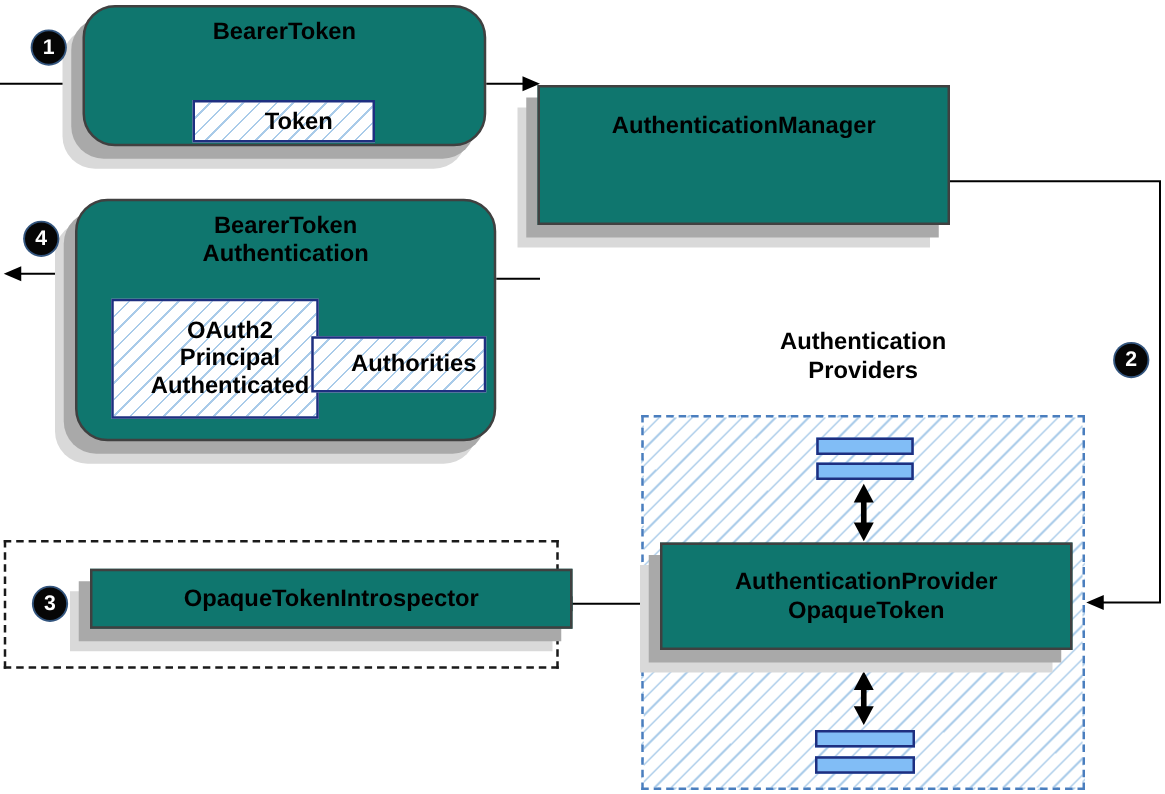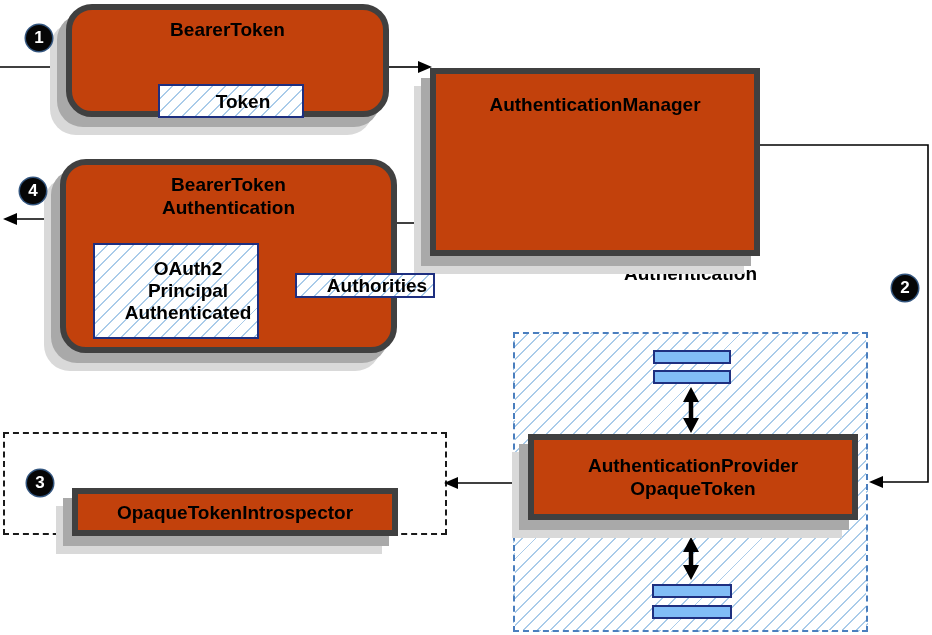--- a/index.html
+++ b/index.html
@@ -9,22 +9,22 @@
     height: 635px;
     background: #ffffff;
     overflow: hidden;
     font-family: "Liberation Sans", sans-serif;
     color: #000;
   }
   .abs { position: absolute; box-sizing: border-box; }
   .box {
     position: absolute;
     box-sizing: border-box;
-    background: #c2410c;
-    border: 6px solid #404040;
+    background: #0f766e;
+    border: 2px solid #404040;
     z-index: 3;
   }
   .rounded { border-radius: 26px; }
   .shadow { box-shadow: -9px 10px 0 0 #A9A9A9, -16px 18px 0 0 #D9D9D9; }
   .hatchbox {
     position: absolute;
     box-sizing: border-box;
     background-color: #ffffff;
     background-image: repeating-linear-gradient(135deg, rgba(255,255,255,0) 0 8px, #A9CBE9 8px 9.4px);
     border: 2px solid #1E2F80;
@@ -141,55 +141,56 @@
 
   <div class="box rounded shadow" style="left:66px; top:4px; width:323px; height:113px;">
     <div class="title" style="position:absolute; left:0; right:0; top:8px;">
       <div>BearerToken</div>
     </div>
     <div class="hatchbox" style="left:86px; top:74px; width:146px; height:34px;">
       <span class="title">Token</span>
     </div>
   </div>
 
-  <div class="box shadow" style="left:430px; top:68px; width:330px; height:188px;text-decoration:underline;">
+  <div class="box shadow" style="left:430px; top:68px; width:330px; height:112px;text-decoration:underline;">
     <div class="title" style="position:absolute; left:0; right:0; top:19px;">AuthenticationManager</div>
   </div>
 
   <div class="box rounded shadow" style="left:60px; top:159px; width:337px; height:194px;">
     <div class="title" style="position:absolute; left:0; right:0; top:8px;">
       <div>BearerToken</div>
       <div>Authentication</div>
     </div>
     <div class="hatchbox" style="left:27px; top:78px; width:166px; height:96px;">
       <div class="title" style="line-height:22px;">
         <div>OAuth2</div>
         <div>Principal</div>
         <div>Authenticated</div>
       </div>
     </div>
-    <div class="hatchbox" style="left:187px; top:108px; width:140px; height:25px;margin-left:42px;">
+    <div class="hatchbox" style="left:187px; top:108px; width:140px; height:45px;">
       <span class="title">Authorities</span>
     </div>
   </div>
 
   <div class="title abs" style="left:513px; top:262px; width:355px;">
     <div>Authentication</div>
+    <div>Providers</div>
   </div>
 
   <div class="smallrect" style="left:653px; top:350px; width:78px; height:14px;"></div>
   <div class="smallrect" style="left:653px; top:370px; width:78px; height:14px;"></div>
 
   <div class="box shadow centerflex" style="left:528px; top:434px; width:330px; height:86px;">
     <div class="title">
       <div>AuthenticationProvider</div>
       <div>OpaqueToken</div>
     </div>
   </div>
 
   <div class="smallrect" style="left:652px; top:584px; width:80px; height:14px;"></div>
   <div class="smallrect" style="left:652px; top:605px; width:80px; height:14px;"></div>
 
-  <div class="box shadow centerflex" style="left:72px; top:455px; width:326px; height:48px;margin-top:33px;">
+  <div class="box shadow centerflex" style="left:72px; top:455px; width:386px; height:48px;">
     <span class="title">OpaqueTokenIntrospector</span>
   </div>
 
 </div>
 
 </body></html>

